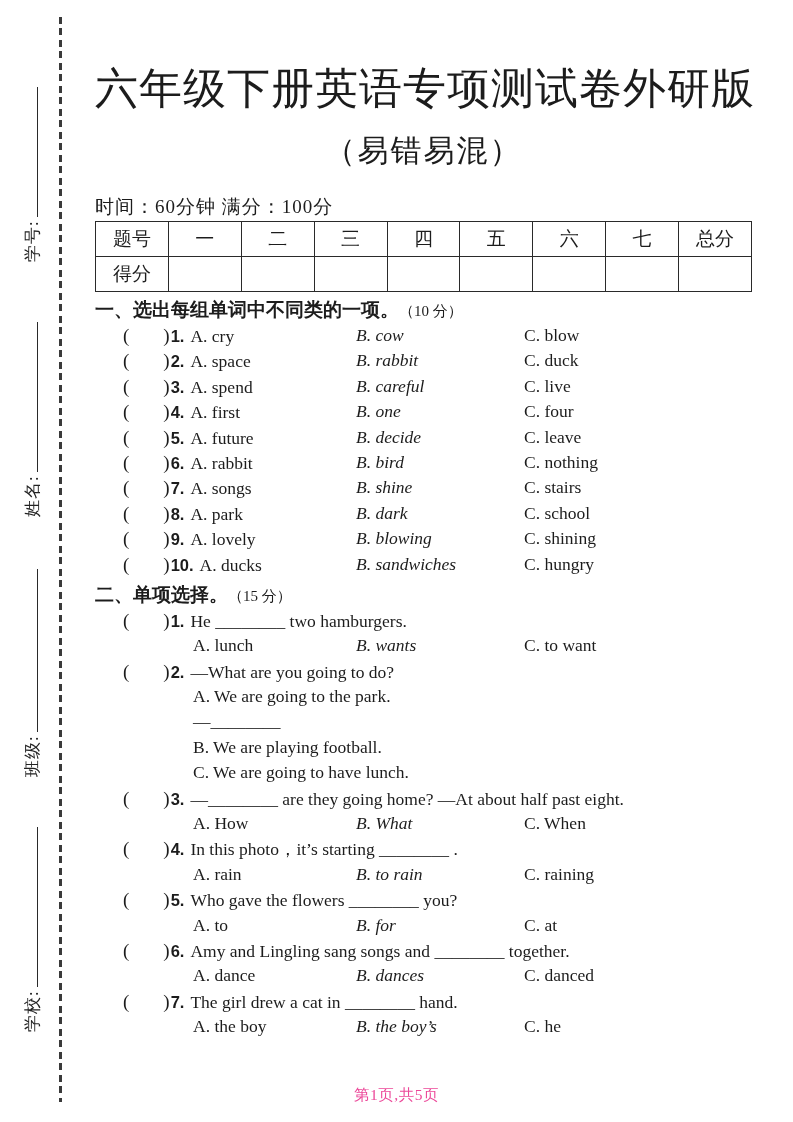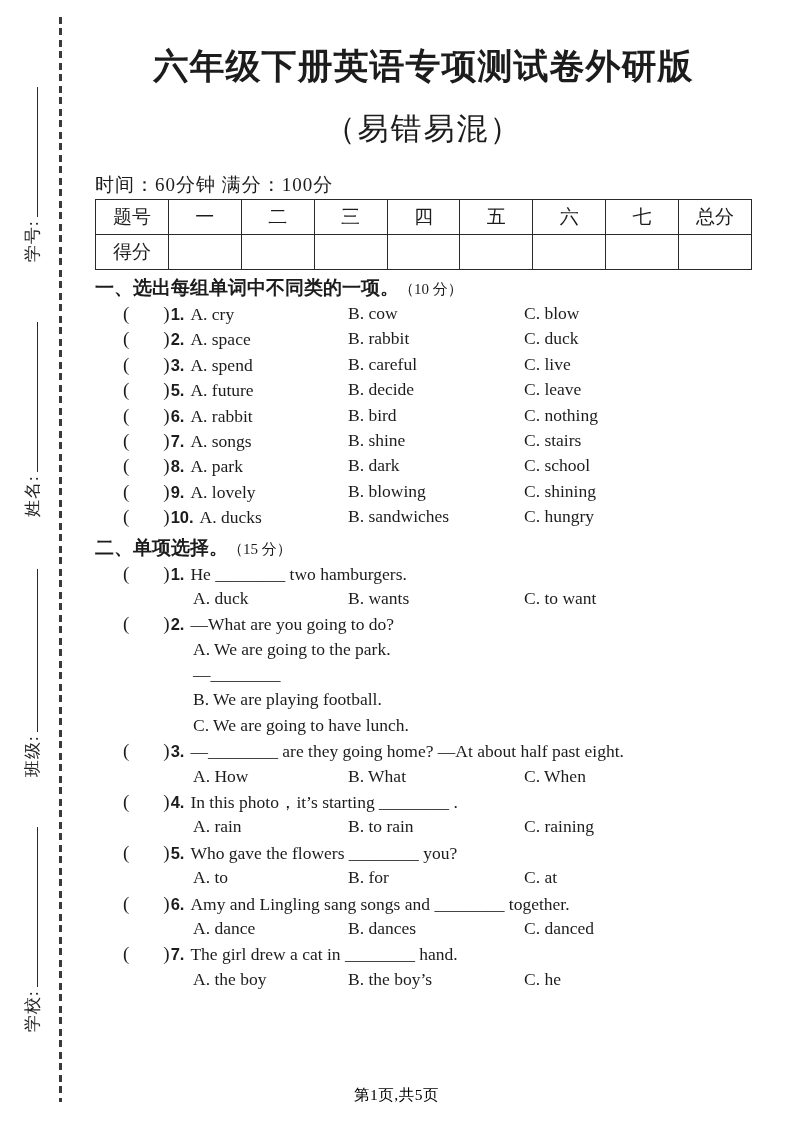--- a/index.html
+++ b/index.html
@@ -29,22 +29,22 @@
   }
   .f-xuehao { top:262px; }
   .f-xingming { top:517px; }
   .f-banji { top:777px; }
   .f-xuexiao { top:1032px; }
 
   
   .content { position:absolute; left:95px; top:0; width:657px; }
 
   .title {
-    padding-top:38px; text-align:center; white-space:nowrap;
-    font-size:35px; line-height:58px; font-weight:700; letter-spacing:1px;
+    padding-top:60px; text-align:center; white-space:nowrap;
+    font-size:43px; line-height:58px; font-weight:400; letter-spacing:1px;
   }
   .subtitle {
     margin-top:12px; text-align:center;
     font-size:31px; line-height:42px; font-weight:400; letter-spacing:2px;
   }
   .meta {
     margin-top:24px; text-align:left; padding-right:4px;
     font-size:19px; line-height:22px; letter-spacing:1px;
   }
 
@@ -62,34 +62,34 @@
     margin-top:5px; height:26px; line-height:26px; white-space:nowrap;
     font-family:"Liberation Sans", sans-serif; font-weight:700; font-size:19px;
   }
   .sec-heading .pts {
     font-family:"Liberation Serif", serif; font-weight:400; font-size:15px;
   }
 
   .line { position:relative; height:25.4px; line-height:25.4px; font-size:17.5px; white-space:nowrap; }
   .stem  { position:absolute; left:28px; }
   .optA  { position:absolute; left:98px; }
-  .optB  { position:absolute; left:253px; }
+  .optB  { position:absolute; left:261px;font-style:italic; }
   .optC  { position:absolute; left:429px; }
 
   .paren { font-size:19px; }
   .pgap  { display:inline-block; width:34px; }
   .qnum  {
     font-family:"Liberation Sans", sans-serif; font-weight:700;
     font-size:16.5px; margin:0 6px 0 1px;
   }
 
   
   .footer {
     position:absolute; left:0; width:793px; top:1085px; text-align:center;
-    font-size:15.5px; color:#000000; letter-spacing:0.5px;
+    font-size:15.5px; color:#ec4899; letter-spacing:0.5px;
   }
 </style>
 </head>
 <body>
 
 <div class="page">
 
   <div class="fold-line"></div>
 
   <div class="side-field f-xuehao">
@@ -149,20 +149,25 @@
       <span class="stem"><span class="paren">(</span><span class="pgap"></span><span class="paren">)</span><span class="qnum">2.</span><span>A. space</span></span>
       <span class="optB">B. rabbit</span>
       <span class="optC">C. duck</span>
     </div>
     <div class="line">
       <span class="stem"><span class="paren">(</span><span class="pgap"></span><span class="paren">)</span><span class="qnum">3.</span><span>A. spend</span></span>
       <span class="optB">B. careful</span>
       <span class="optC">C. live</span>
     </div>
     <div class="line">
+      <span class="stem"><span class="paren">(</span><span class="pgap"></span><span class="paren">)</span><span class="qnum">4.</span><span>A. first</span></span>
+      <span class="optB">B. one</span>
+      <span class="optC">C. four</span>
+    </div>
+    <div class="line">
       <span class="stem"><span class="paren">(</span><span class="pgap"></span><span class="paren">)</span><span class="qnum">5.</span><span>A. future</span></span>
       <span class="optB">B. decide</span>
       <span class="optC">C. leave</span>
     </div>
     <div class="line">
       <span class="stem"><span class="paren">(</span><span class="pgap"></span><span class="paren">)</span><span class="qnum">6.</span><span>A. rabbit</span></span>
       <span class="optB">B. bird</span>
       <span class="optC">C. nothing</span>
     </div>
     <div class="line">
@@ -185,21 +190,21 @@
       <span class="optB">B. sandwiches</span>
       <span class="optC">C. hungry</span>
     </div>
 
     <div class="sec-heading"><span>二、单项选择。</span><span class="pts">（15 分）</span></div>
 
     <div class="line">
       <span class="stem"><span class="paren">(</span><span class="pgap"></span><span class="paren">)</span><span class="qnum">1.</span><span>He ________ two hamburgers.</span></span>
     </div>
     <div class="line">
-      <span class="optA">A. duck</span>
+      <span class="optA">A. lunch</span>
       <span class="optB">B. wants</span>
       <span class="optC">C. to want</span>
     </div>
 
     <div class="line">
       <span class="stem"><span class="paren">(</span><span class="pgap"></span><span class="paren">)</span><span class="qnum">2.</span><span>—What are you going to do?</span></span>
     </div>
     <div class="line">
       <span class="optA">A. We are going to the park.</span>
     </div>

